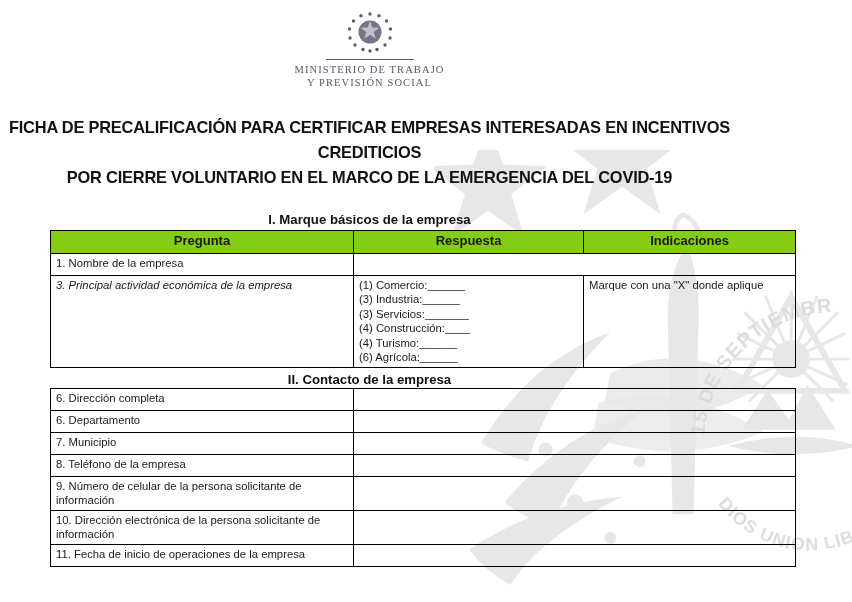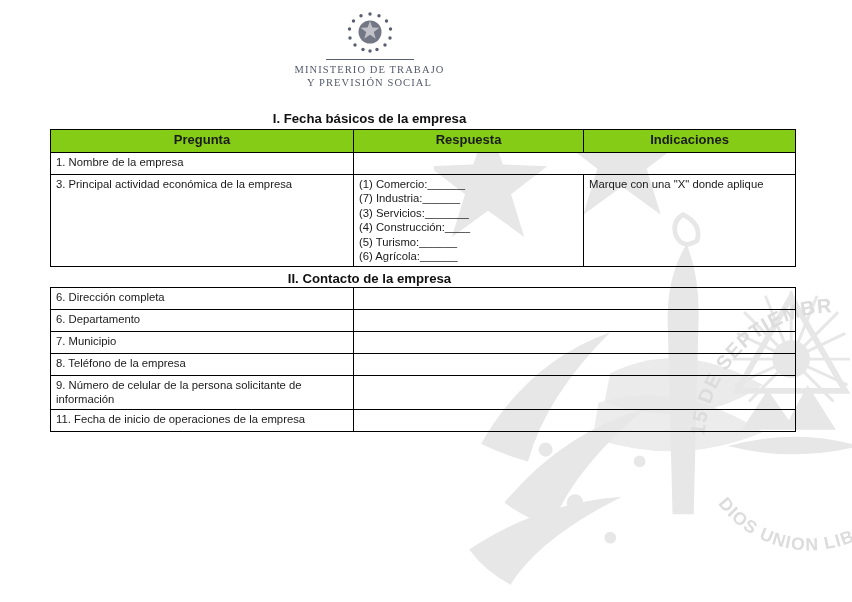--- a/index.html
+++ b/index.html
@@ -117,21 +117,21 @@
   td.ind-text {
     text-align: center;
     vertical-align: middle;
     font-size: 11.3px;
   }
   td.opts {
     padding-top: 4px;
     padding-bottom: 4px;
     line-height: 15.6px;
   }
-  td.tall { vertical-align: middle; }
+  td.tall { vertical-align: middle; font-style: italic; }
   .opt-line { white-space: pre; }
 
   .col-q   { width: 303px; }
   .col-a   { width: 230px; }
   .col-i   { width: 212px; }
   .col-q2  { width: 303px; }
   .col-a2  { width: 442px; }
 
   .two-line { line-height: 14.8px; }
 </style>
@@ -222,22 +222,26 @@
           <circle cx="16.5" cy="11" r="1.7"></circle>
           <circle cx="24" cy="5.8" r="1.7"></circle>
         </g>
       </g>
     </svg>
     <div class="logo-rule"></div>
     <div class="logo-line">MINISTERIO DE TRABAJO</div>
     <div class="logo-line">Y PREVISIÓN SOCIAL</div>
   </div>
 
-
-  <div class="section-heading">I. Fecha básicos de la empresa</div>
+  <div class="doc-title">
+    <span class="ln">FICHA DE PRECALIFICACIÓN PARA CERTIFICAR EMPRESAS INTERESADAS EN INCENTIVOS CREDITICIOS</span>
+    <span class="ln">POR CIERRE VOLUNTARIO EN EL MARCO DE LA EMERGENCIA DEL COVID-19</span>
+  </div>
+
+  <div class="section-heading">I. Marque básicos de la empresa</div>
 
   <div class="tbl-wrap">
     <table class="form">
       <colgroup>
         <col class="col-q">
           <col class="col-a">
           <col class="col-i">
       </colgroup>
       <thead>
         <tr>
@@ -248,24 +252,24 @@
       </thead>
       <tbody>
         <tr>
           <td class="q">1. Nombre de la empresa</td>
           <td class="answer" colspan="2"></td>
         </tr>
         <tr>
           <td class="q tall">3. Principal actividad económica de la empresa</td>
           <td class="opts">
             <div class="opt-line">(1) Comercio:______</div>
-            <div class="opt-line">(7) Industria:______</div>
+            <div class="opt-line">(3) Industria:______</div>
             <div class="opt-line">(3) Servicios:_______</div>
             <div class="opt-line">(4) Construcción:____</div>
-            <div class="opt-line">(5) Turismo:______</div>
+            <div class="opt-line">(4) Turismo:______</div>
             <div class="opt-line">(6) Agrícola:______</div>
           </td>
           <td class="ind-text">Marque con una "X" donde aplique</td>
         </tr>
       </tbody>
     </table>
   </div>
 
   <div class="section-heading second">II. Contacto de la empresa</div>
 
@@ -290,20 +294,24 @@
         </tr>
         <tr>
           <td class="q">8. Teléfono de la empresa</td>
           <td class="answer"></td>
         </tr>
         <tr>
           <td class="q two-line">9. Número de celular de la persona solicitante de información</td>
           <td class="answer"></td>
         </tr>
         <tr>
+          <td class="q two-line">10. Dirección electrónica de la persona solicitante de información</td>
+          <td class="answer"></td>
+        </tr>
+        <tr>
           <td class="q">11. Fecha de inicio de operaciones de la empresa</td>
           <td class="answer"></td>
         </tr>
       </tbody>
     </table>
   </div>
 
 </div>
 
 </body></html>

